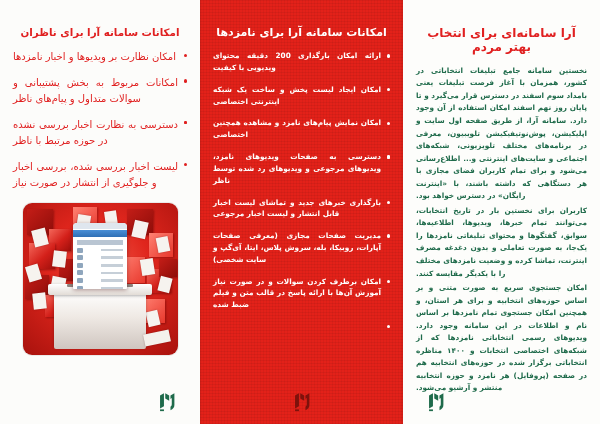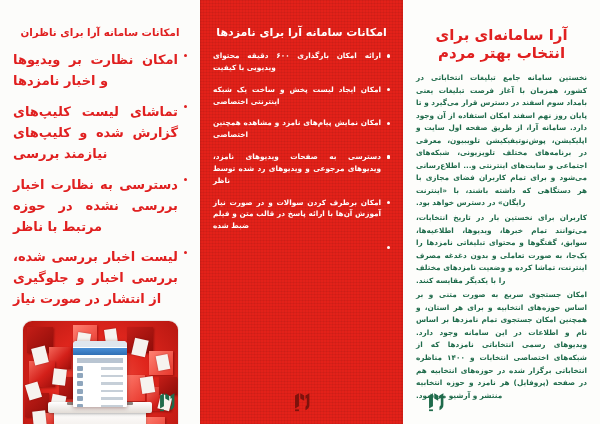--- a/index.html
+++ b/index.html
@@ -43,22 +43,22 @@
     font-size: 10.3px;
     text-align: center;
     letter-spacing: -0.2px;
     margin: 10px 0 11px 0;
     line-height: 1.2;
   }
   #panel-right .bullet-list { margin: 0; padding: 0; list-style: none; }
   #panel-right .bullet-item {
     position: relative;
     color: #e02020;
-    font-size: 13px;
-    font-weight: bold;
+    font-size: 10px;
+    font-weight: normal;
     line-height: 1.62;
     text-align: justify;
     text-align-last: left;
     padding-right: 9px;
     margin-bottom: 9.5px;
   }
   #panel-right .bullet-dot {
     position: absolute;
     right: 0;
     top: 4.3px;
@@ -222,21 +222,21 @@
   
   #panel-left {
     width: 197px;
     background: #fdfdfb;
     padding: 16px 13px 0 13px;
     box-sizing: border-box;
   }
   #panel-left .panel-title {
     color: #e02020;
     font-weight: bold;
-    font-size: 15px;
+    font-size: 12px;
     text-align: center;
     margin: 10px 0 10px 0;
     line-height: 1.2;
     letter-spacing: -0.2px;
   }
   #panel-left .body-para {
     color: #1f6b4b;
     font-size: 7.3px;
     font-weight: bold;
     line-height: 1.72;
@@ -280,21 +280,24 @@
   <section class="panel" id="panel-right">
     <h2 class="panel-title">امکانات سامانه آرا برای ناظران</h2>
 
     <ul class="bullet-list">
       <li class="bullet-item">
         <span class="bullet-dot"></span>
         <span>امکان نظارت بر ویدیوها و اخبار نامزدها</span>
       </li>
       <li class="bullet-item">
         <span class="bullet-dot"></span>
-        <span>تماشای لیست کلیپ‌های گزارش شده و کلیپ‌های نیازمند بررسی</span>
+        <span>امکانات مربوط به بخش پشتیبانی و سوالات متداول و پیام‌های ناظر</span>
+      </li>
+      <li class="bullet-item">
+        <span class="bullet-dot"></span>
       </li>
       <li class="bullet-item">
         <span class="bullet-dot"></span>
         <span>دسترسی به نظارت اخبار بررسی نشده در حوزه مرتبط با ناظر</span>
       </li>
       <li class="bullet-item">
         <span class="bullet-dot"></span>
         <span>لیست اخبار بررسی شده، بررسی اخبار و جلوگیری از انتشار در صورت نیاز</span>
       </li>
     </ul>
@@ -376,36 +379,44 @@
 
   <section class="panel" id="panel-middle">
     <div class="panel-edge-shadow" id="edge-right-of-middle"></div>
     <div class="panel-edge-shadow" id="edge-left-of-middle"></div>
 
     <h2 class="panel-title">امکانات سامانه آرا برای نامزدها</h2>
 
     <ul class="bullet-list">
       <li class="bullet-item">
         <span class="bullet-dot"></span>
-        <span>ارائه امکان بارگذاری ۶۰۰ دقیقه محتوای ویدیویی با کیفیت</span>
+        <span>ارائه امکان بارگذاری 200 دقیقه محتوای ویدیویی با کیفیت</span>
       </li>
       <li class="bullet-item">
         <span class="bullet-dot"></span>
         <span>امکان ایجاد لیست پخش و ساخت یک شبکه اینترنتی اختصاصی</span>
       </li>
       <li class="bullet-item">
         <span class="bullet-dot"></span>
         <span>امکان نمایش پیام‌های نامزد و مشاهده همچنین اختصاصی</span>
       </li>
       <li class="bullet-item">
         <span class="bullet-dot"></span>
       </li>
       <li class="bullet-item">
         <span class="bullet-dot"></span>
         <span>دسترسی به صفحات ویدیوهای نامزد، ویدیوهای مرجوعی و ویدیوهای رد شده توسط ناظر</span>
+      </li>
+      <li class="bullet-item">
+        <span class="bullet-dot"></span>
+        <span>بارگذاری خبرهای جدید و تماشای لیست اخبار قابل انتشار و لیست اخبار مرجوعی</span>
+      </li>
+      <li class="bullet-item">
+        <span class="bullet-dot"></span>
+        <span>مدیریت صفحات مجازی (معرفی صفحات آپارات، روبیکا، بله، سروش پلاس، ایتا، آی‌گپ و سایت شخصی)</span>
       </li>
       <li class="bullet-item">
         <span class="bullet-dot"></span>
         <span>امکان برطرف کردن سوالات و در صورت نیاز آموزش آن‌ها با ارائه پاسخ در قالب متن و فیلم ضبط شده</span>
       </li>
       <li class="bullet-item">
         <span class="bullet-dot"></span>
       </li>
     </ul>
 

